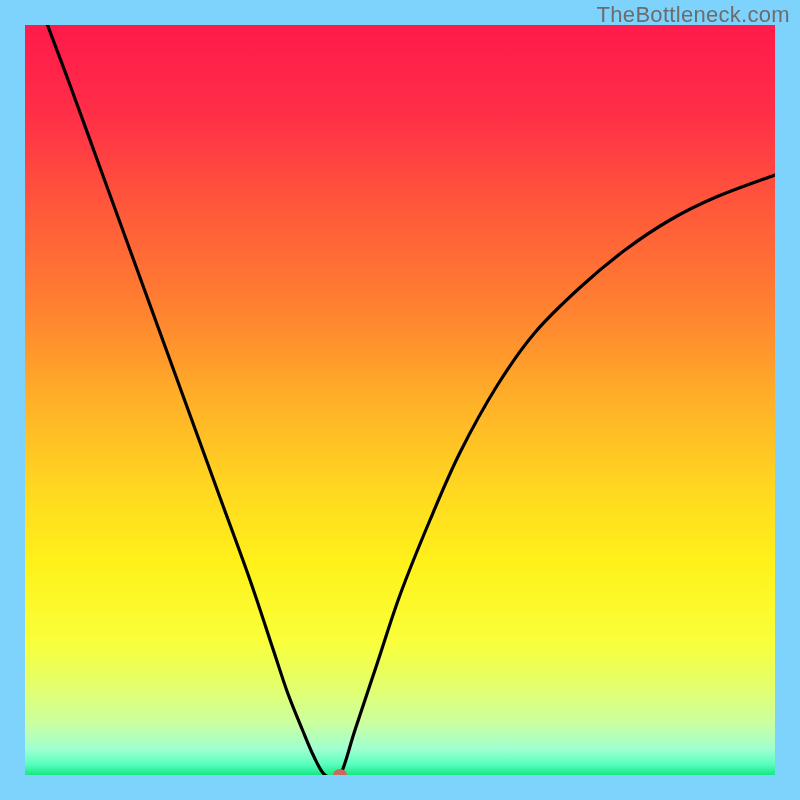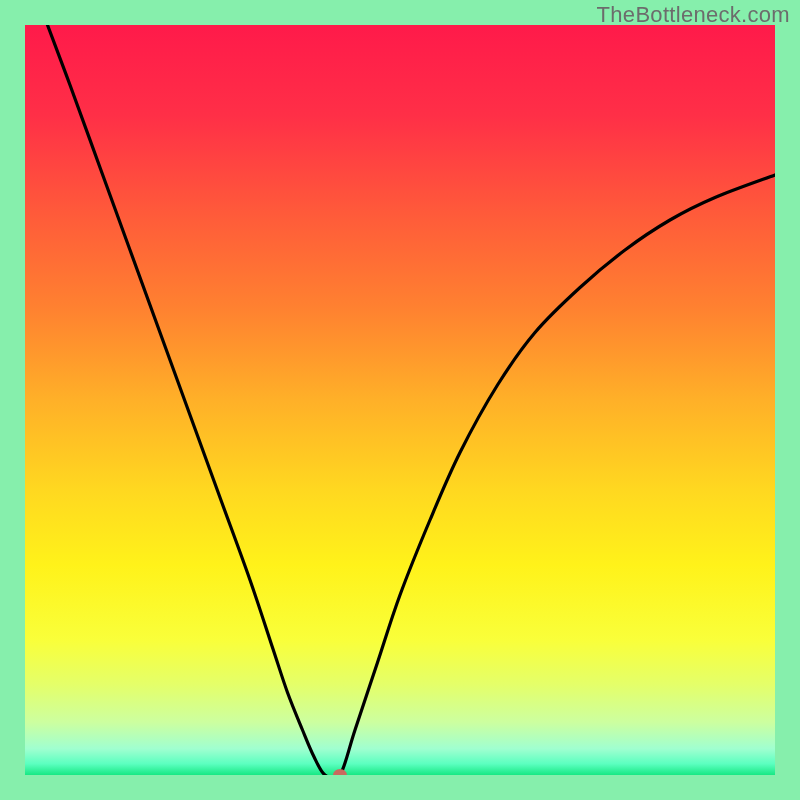--- a/index.html
+++ b/index.html
@@ -10,21 +10,21 @@
     background: #000;
     overflow: hidden;
     font-family: Arial, Helvetica, sans-serif;
   }
   .frame {
     position: absolute;
     top: 0;
     left: 0;
     width: 800px;
     height: 800px;
-    background: #86efac;
+    background: #7dd3fc;
   }
   .plot-area {
     position: absolute;
     top: 25px;
     left: 25px;
     width: 750px;
     height: 750px;
     overflow: hidden;
   }
   .gradient {

